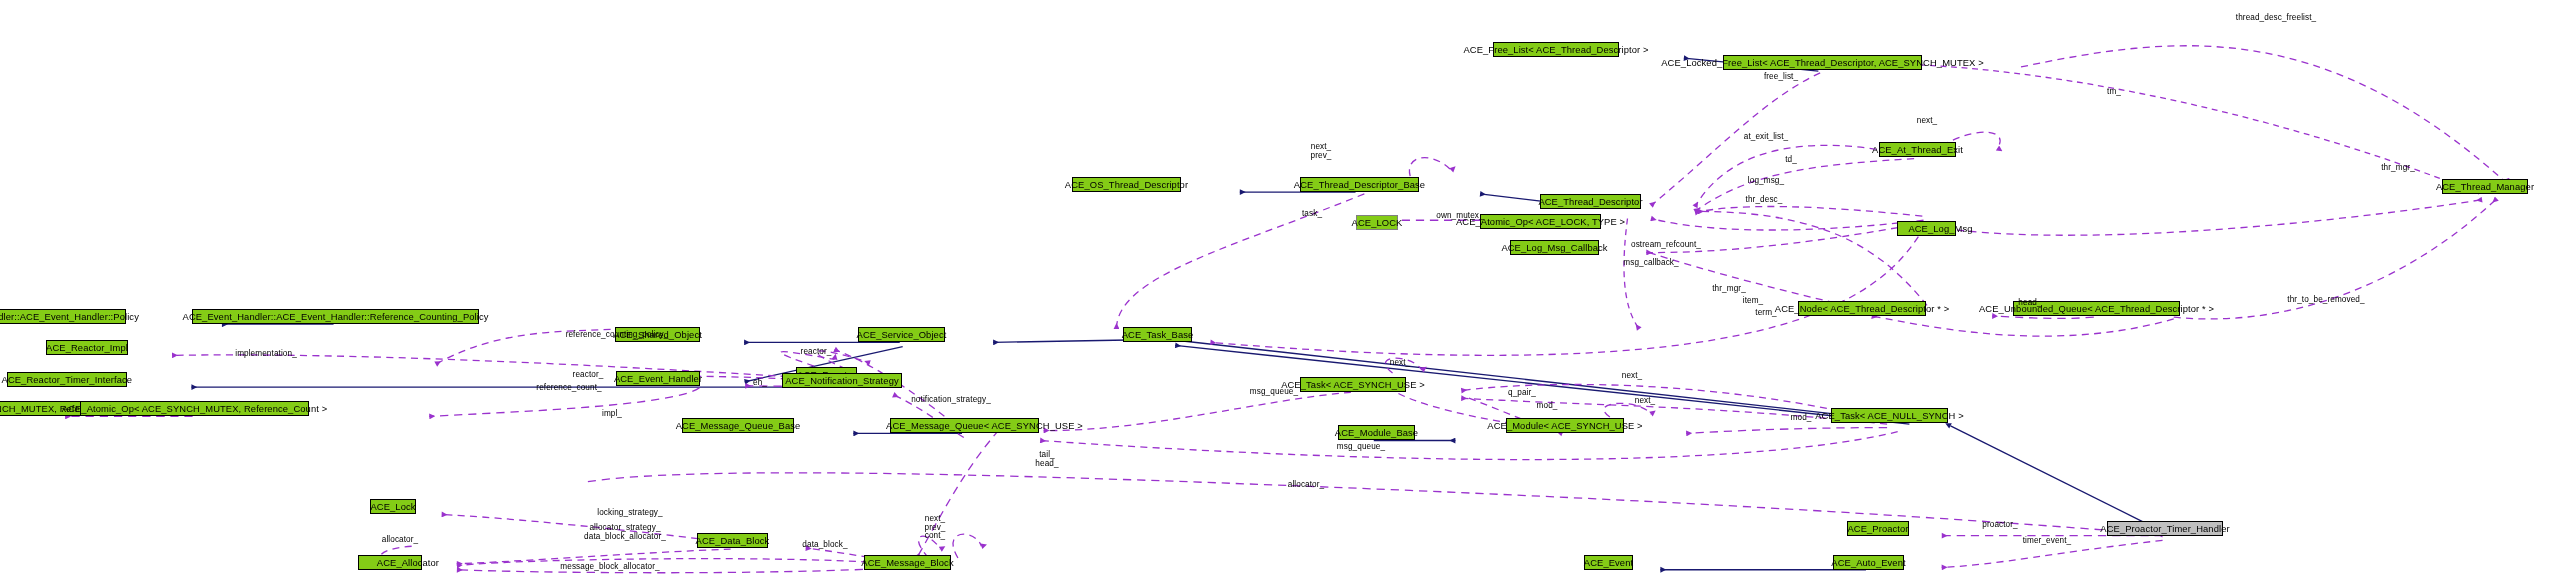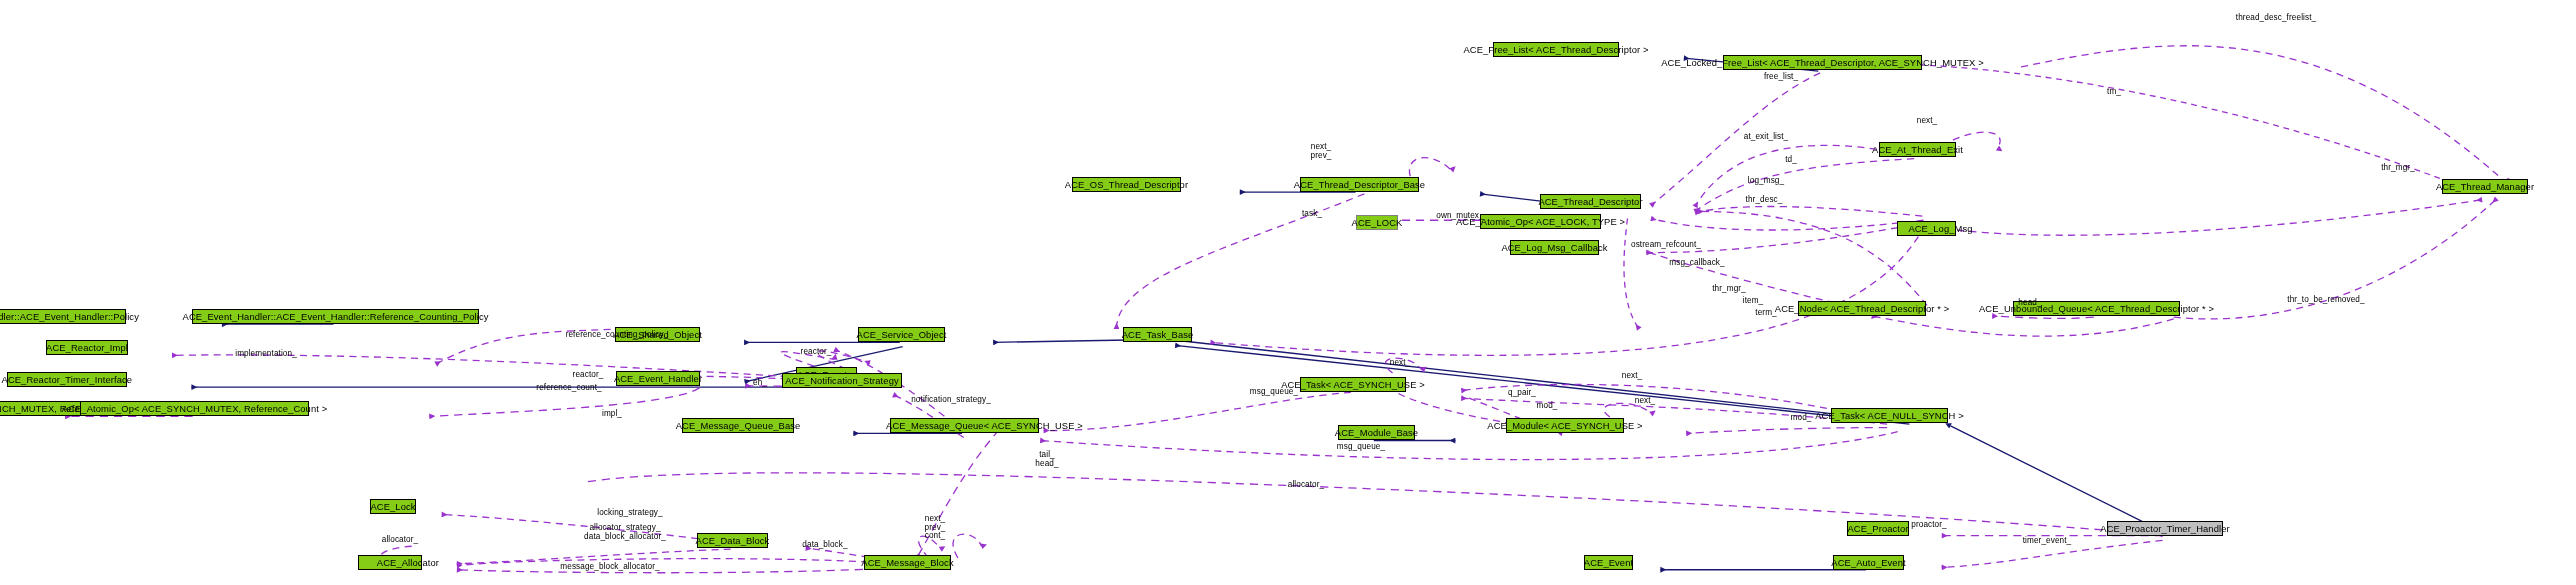--- a/index.html
+++ b/index.html
@@ -183,21 +183,21 @@
       <div class="elabel two" style="left: 1321px; top: 143px; transform: translateX(-50%); white-space: pre;">next_
 prev_</div>
       <div class="elabel" style="left: 1766px; top: 133px; transform: translateX(-50%); white-space: pre;">at_exit_list_</div>
       <div class="elabel" style="left: 1791px; top: 156px; transform: translateX(-50%); white-space: pre;">td_</div>
       <div class="elabel" style="left: 1766px; top: 177px; transform: translateX(-50%); white-space: pre;">log_msg_</div>
       <div class="elabel" style="left: 1764px; top: 196px; transform: translateX(-50%); white-space: pre;">thr_desc_</div>
       <div class="elabel" style="left: 1927px; top: 117px; transform: translateX(-50%); white-space: pre;">next_</div>
       <div class="elabel" style="left: 1312px; top: 210px; transform: translateX(-50%); white-space: pre;">task_</div>
       <div class="elabel" style="left: 1460px; top: 212px; transform: translateX(-50%); white-space: pre;">own_mutex_</div>
       <div class="elabel" style="left: 1666px; top: 241px; transform: translateX(-50%); white-space: pre;">ostream_refcount_</div>
-      <div class="elabel" style="left: 1676px; top: 259px; transform: translateX(-50%); white-space: pre; padding-left: 42px;">msg_callback_</div>
+      <div class="elabel" style="left: 1630px; top: 259px; transform: translateX(-50%); white-space: pre; padding-left: 42px;">msg_callback_</div>
       <div class="elabel" style="left: 1729px; top: 285px; transform: translateX(-50%); white-space: pre;">thr_mgr_</div>
       <div class="elabel" style="left: 1753px; top: 297px; transform: translateX(-50%); white-space: pre;">item_</div>
       <div class="elabel" style="left: 1766px; top: 309px; transform: translateX(-50%); white-space: pre;">term_</div>
       <div class="elabel" style="left: 2030px; top: 299px; transform: translateX(-50%); white-space: pre;">head_</div>
       <div class="elabel" style="left: 2326px; top: 296px; transform: translateX(-50%); white-space: pre;">thr_to_be_removed_</div>
       <div class="elabel" style="left: 617px; top: 331px; transform: translateX(-50%); white-space: pre;">reference_counting_policy_</div>
       <div class="elabel" style="left: 266px; top: 350px; transform: translateX(-50%); white-space: pre;">implementation_</div>
       <div class="elabel" style="left: 816px; top: 348px; transform: translateX(-50%); white-space: pre;">reactor_</div>
       <div class="elabel" style="left: 588px; top: 371px; transform: translateX(-50%); white-space: pre;">reactor_</div>
       <div class="elabel" style="left: 569px; top: 384px; transform: translateX(-50%); white-space: pre;">reference_count_</div>
@@ -217,17 +217,17 @@
       <div class="elabel" style="left: 1306px; top: 481px; transform: translateX(-50%); white-space: pre;">allocator_</div>
       <div class="elabel" style="left: 630px; top: 509px; transform: translateX(-50%); white-space: pre;">locking_strategy_</div>
       <div class="elabel" style="left: 400px; top: 536px; transform: translateX(-50%); white-space: pre;">allocator_</div>
       <div class="elabel two" style="left: 625px; top: 524px; transform: translateX(-50%); white-space: pre;">allocator_strategy_
 data_block_allocator_</div>
       <div class="elabel" style="left: 825px; top: 541px; transform: translateX(-50%); white-space: pre;">data_block_</div>
       <div class="elabel two" style="left: 935px; top: 515px; transform: translateX(-50%); white-space: pre;">next_
 prev_
 cont_</div>
       <div class="elabel" style="left: 610px; top: 563px; transform: translateX(-50%); white-space: pre;">message_block_allocator_</div>
-      <div class="elabel" style="left: 1929px; top: 521px; transform: translateX(-50%); white-space: pre;">proactor_</div>
+      <div class="elabel" style="left: 2000px; top: 521px; transform: translateX(-50%); white-space: pre;">proactor_</div>
       <div class="elabel" style="left: 2047px; top: 537px; transform: translateX(-50%); white-space: pre;">timer_event_</div>
     </div>
 </div>
 
 
 </body></html>

